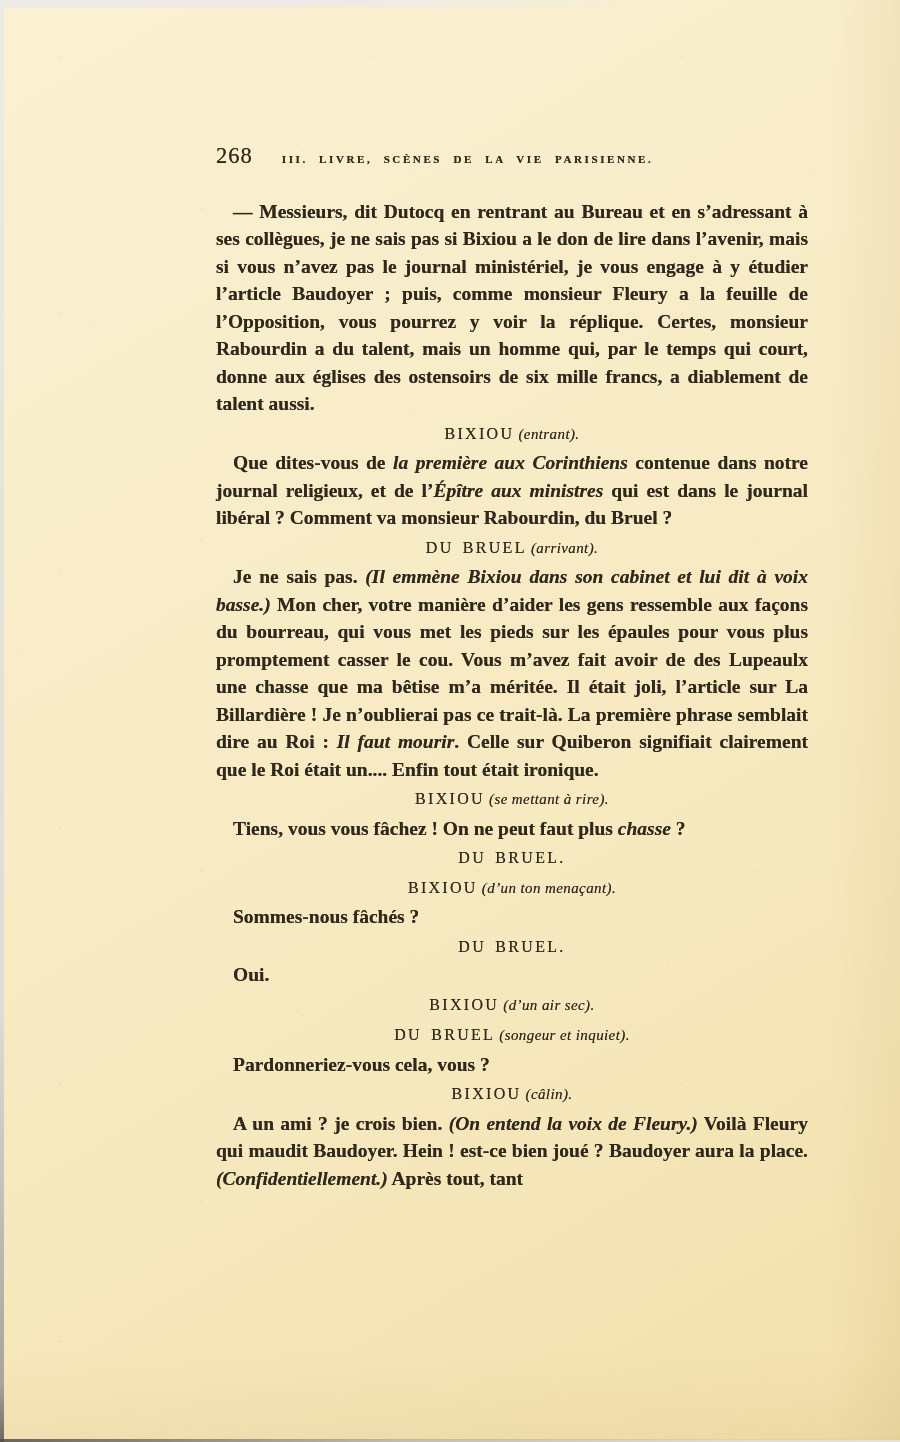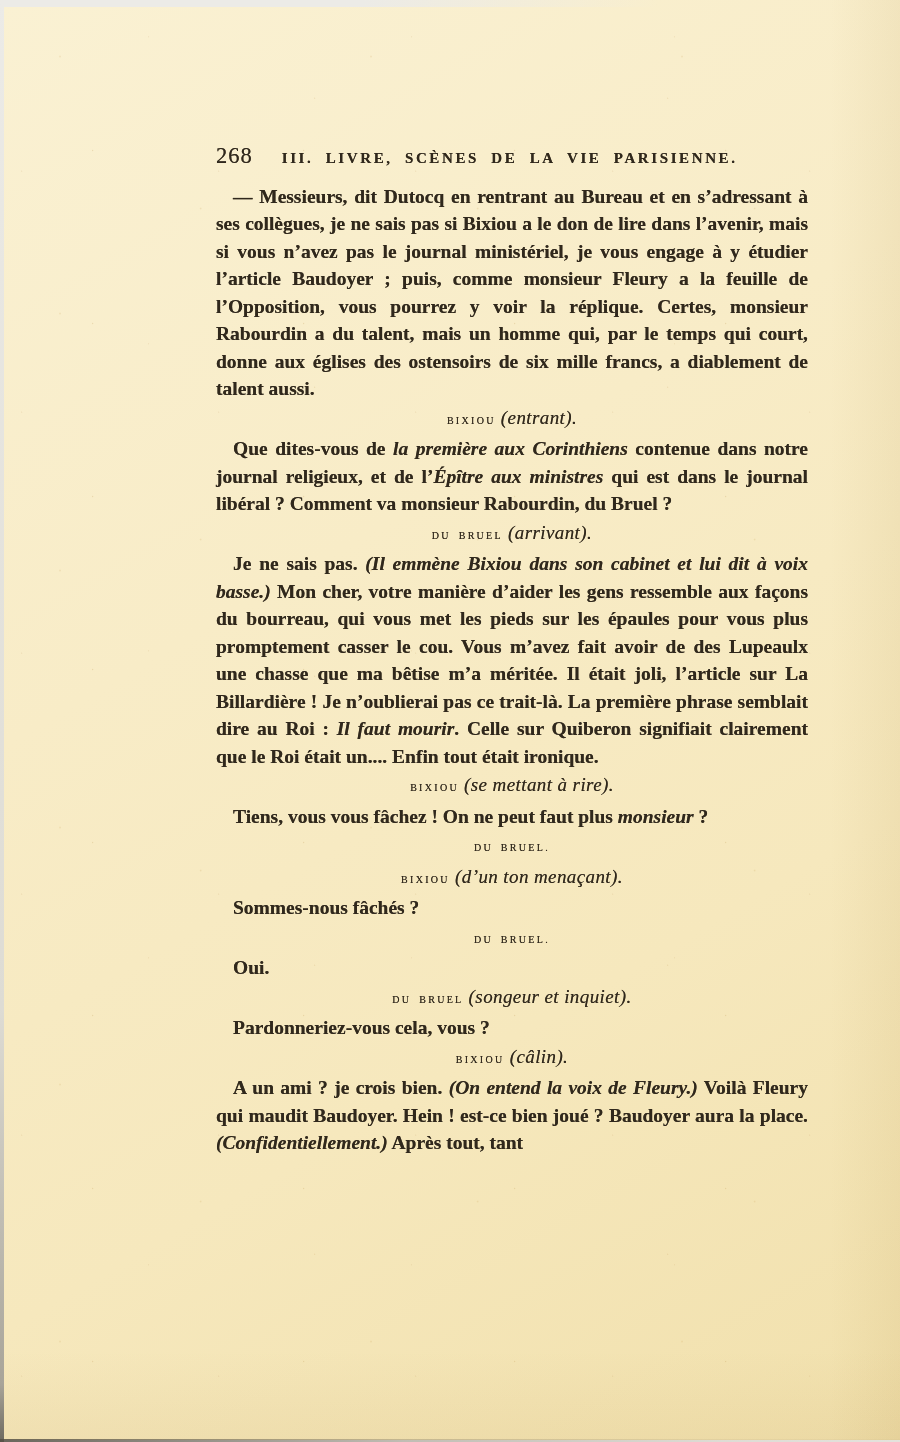--- a/index.html
+++ b/index.html
@@ -57,52 +57,52 @@
     left: 212px; top: 142px;
     width: 592px;
     color: #30281c;
     font-size: 19.5px;
     line-height: 27.5px;
     text-shadow: 0 0 .4px rgba(48,40,28,.72);
   }
   .header-row {
     display: flex;
     align-items: baseline;
-    margin-bottom: 10px;
+    margin-bottom: 24px;
     text-align: right;
   }
   .page-number {
     font-size: 22.5px;
     letter-spacing: 1px;
   }
   .running-title {
     font-weight: bold;
-    font-size: 15px;
+    font-size: 11px;
     letter-spacing: 2.6px;
     word-spacing: 6px;
     margin-left: 29px;
     white-space: nowrap;
   }
   .para {
     margin: 0;
     text-align: justify;
     text-indent: 17px;
     font-weight: bold;
   }
   .speaker {
     text-align: center;
     margin: 1px 0;
   }
   .speaker-name {
-    font-size: 10px;
+    font-size: 16px;
     letter-spacing: 2.3px;
     word-spacing: 3px;
   }
   .speaker-direction {
-    font-size: 19px;
+    font-size: 15px;
     letter-spacing: .4px;
   }
 </style>
 </head>
 <body>
 
 <div class="page">
   <div class="shade-right"></div>
   <div class="shade-bottom"></div>
 
@@ -111,26 +111,27 @@
       <span class="page-number">268</span>
       <span class="running-title">III. LIVRE, SCÈNES DE LA VIE PARISIENNE.</span>
     </div>
     <div id="page-content">
         <p class="para"><span>— Messieurs, dit Dutocq en rentrant au Bureau et en s’adressant à ses collègues, je ne sais pas si Bixiou a le don de lire dans l’avenir, mais si vous n’avez pas le journal ministériel, je vous engage à y étudier l’article Baudoyer ; puis, comme monsieur Fleury a la feuille de l’Opposition, vous pourrez y voir la réplique. Certes, monsieur Rabourdin a du talent, mais un homme qui, par le temps qui court, donne aux églises des ostensoirs de six mille francs, a diablement de talent aussi.</span></p>
         <div class="speaker"><span class="speaker-name">BIXIOU</span><i class="speaker-direction"> (entrant).</i></div>
         <p class="para"><span>Que dites-vous de </span><i>la première aux Corinthiens</i><span> contenue dans notre journal religieux, et de l’</span><i>Épître aux ministres</i><span> qui est dans le journal libéral ? Comment va monsieur Rabourdin, du Bruel ?</span></p>
         <div class="speaker"><span class="speaker-name">DU BRUEL</span><i class="speaker-direction"> (arrivant).</i></div>
         <p class="para"><span>Je ne sais pas. </span><i>(Il emmène Bixiou dans son cabinet et lui dit à voix basse.)</i><span> Mon cher, votre manière d’aider les gens ressemble aux façons du bourreau, qui vous met les pieds sur les épaules pour vous plus promptement casser le cou. Vous m’avez fait avoir de des Lupeaulx une chasse que ma bêtise m’a méritée. Il était joli, l’article sur La Billardière ! Je n’oublierai pas ce trait-là. La première phrase semblait dire au Roi : </span><i>Il faut mourir</i><span>. Celle sur Quiberon signifiait clairement que le Roi était un.... Enfin tout était ironique.</span></p>
         <div class="speaker"><span class="speaker-name">BIXIOU</span><i class="speaker-direction"> (se mettant à rire).</i></div>
-        <p class="para"><span>Tiens, vous vous fâchez ! On ne peut faut plus </span><i>monsieur</i><span> ?</span></p>
+        <p class="para"><span>Tiens, vous vous fâchez ! On ne peut faut plus </span><i>chasse</i><span> ?</span></p>
         <div class="speaker"><span class="speaker-name">DU BRUEL</span><span class="speaker-name">.</span></div>
         <div class="speaker"><span class="speaker-name">BIXIOU</span><i class="speaker-direction"> (d’un ton menaçant).</i></div>
         <p class="para"><span>Sommes-nous fâchés ?</span></p>
         <div class="speaker"><span class="speaker-name">DU BRUEL</span><span class="speaker-name">.</span></div>
         <p class="para"><span>Oui.</span></p>
+        <div class="speaker"><span class="speaker-name">BIXIOU</span><i class="speaker-direction"> (d’un air sec).</i></div>
         <div class="speaker"><span class="speaker-name">DU BRUEL</span><i class="speaker-direction"> (songeur et inquiet).</i></div>
         <p class="para"><span>Pardonneriez-vous cela, vous ?</span></p>
         <div class="speaker"><span class="speaker-name">BIXIOU</span><i class="speaker-direction"> (câlin).</i></div>
         <p class="para"><span>A un ami ? je crois bien. </span><i>(On entend la voix de Fleury.)</i><span> Voilà Fleury qui maudit Baudoyer. Hein ! est-ce bien joué ? Baudoyer aura la place. </span><i>(Confidentiellement.)</i><span> Après tout, tant</span></p>
       </div>
   </div>
 </div>
 
 <div class="edge-top"></div>
 <div class="edge-left"></div>

